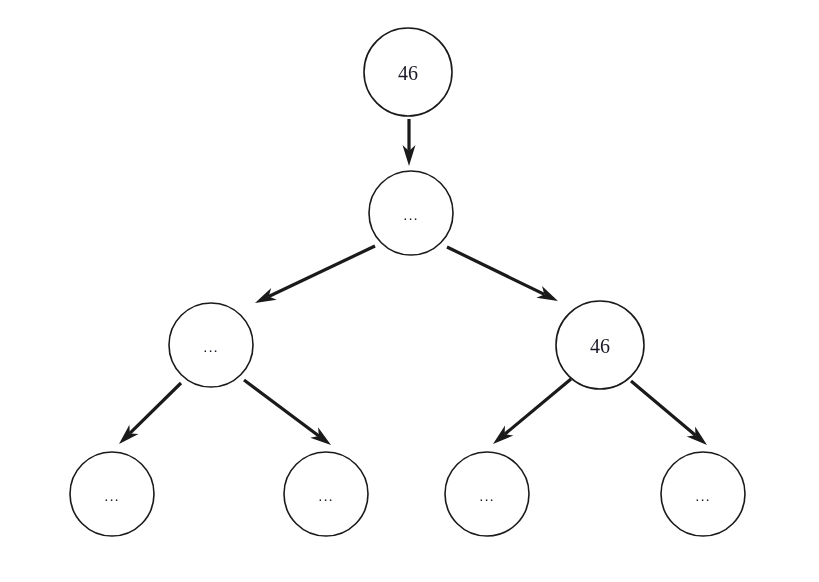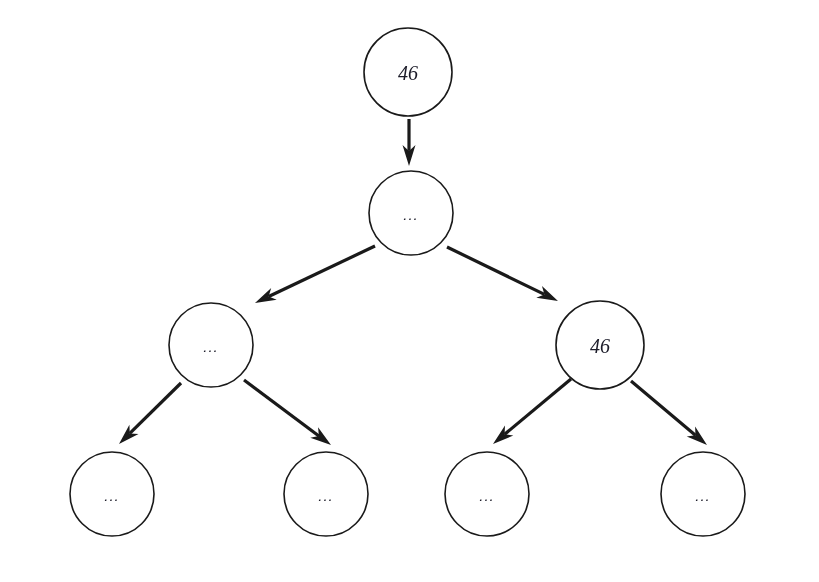--- a/index.html
+++ b/index.html
@@ -10,21 +10,20 @@
   }
   body {
     font-family: "Liberation Sans", sans-serif;
   }
   #canvas-wrap {
     position: relative;
     width: 819px;
     height: 582px;
     background: #ffffff;
     overflow: hidden;
-    font-style: italic;
   }
   #tree-svg {
     position: absolute;
     top: 0;
     left: 0;
     width: 819px;
     height: 582px;
     display: block;
   }
   .node-circle {

